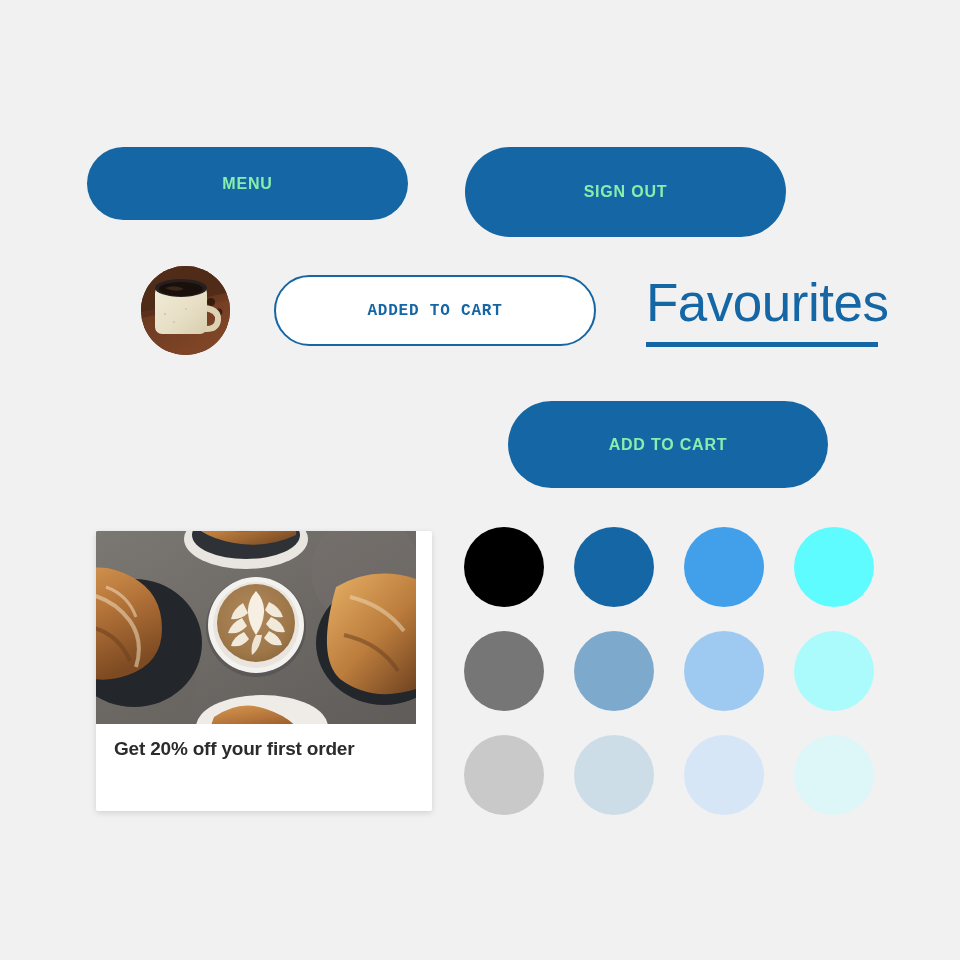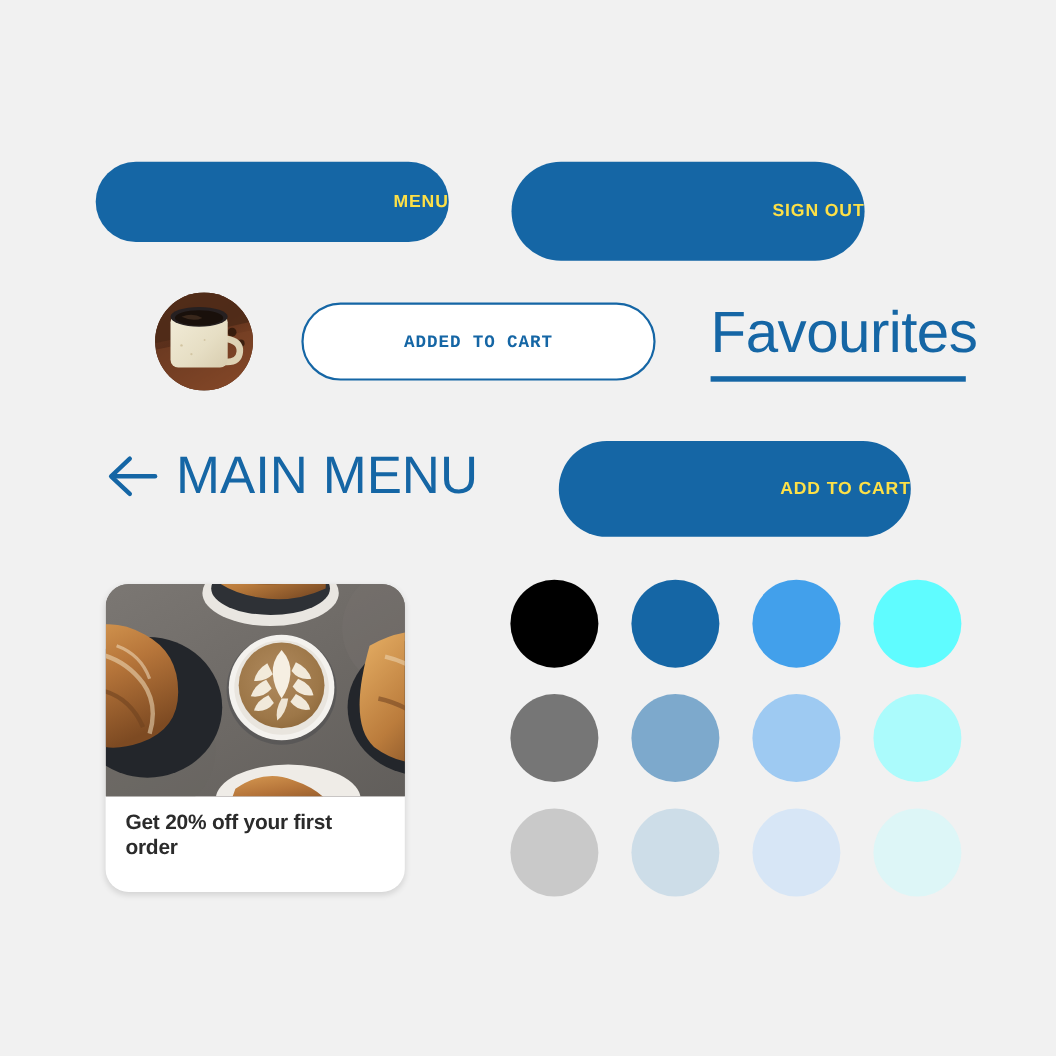--- a/index.html
+++ b/index.html
@@ -29,24 +29,23 @@
     display: flex;
     align-items: center;
     justify-content: center;
     border-radius: 999px;
     box-sizing: border-box;
     cursor: pointer;
     user-select: none;
   }
   .btn-primary {
     background: #1566a5;
-    color: #fde047;
+    color: #86efac;
     font-weight: bold;
     letter-spacing: 0.8px;
-    justify-content: flex-end;
   }
   .btn-outline {
     background: #ffffff;
     color: #1566a5;
     border: 2px solid #1566a5;
     font-weight: bold;
     letter-spacing: 0.8px;
     font-family: Liberation Mono, monospace;
   }
 
@@ -115,24 +114,24 @@
     color: #1566a5;
     letter-spacing: 0px;
     white-space: nowrap;
   }
 
   
   .promo-card {
     position: absolute;
     left: 96px;
     top: 531px;
-    width: 272px;
+    width: 336px;
     height: 280px;
     background: #ffffff;
-    border-radius: 21px;
+    border-radius: 2px;
     overflow: hidden;
     box-shadow: 0 2px 6px rgba(0,0,0,0.13);
   }
   .promo-image {
     width: 320px;
     height: 193px;
     display: block;
     position: relative;
     overflow: hidden;
     background: #6e6a66;
@@ -218,29 +217,20 @@
 
   <div class="btn-pill btn-outline" id="btn-added">
     <span>ADDED TO CART</span>
   </div>
 
   <div class="fav-wrap">
     <h1 class="fav-title">Favourites</h1>
     <div class="fav-underline"></div>
   </div>
 
-  <div class="back-link">
-    <span class="back-arrow">
-      <svg viewBox="0 0 48 42" xmlns="http://www.w3.org/2000/svg" aria-hidden="true">
-        <line x1="45" y1="21" x2="6" y2="21" stroke="#1566a5" stroke-width="4" stroke-linecap="round"></line>
-        <polyline points="22,5 5,21 22,37" fill="none" stroke="#1566a5" stroke-width="4" stroke-linecap="round" stroke-linejoin="round"></polyline>
-      </svg>
-    </span>
-    <span class="back-text">MAIN MENU</span>
-  </div>
 
   <div class="btn-pill btn-primary" id="btn-addcart">
     <span>ADD TO CART</span>
   </div>
 
   <div class="promo-card">
     <div class="promo-image">
       <svg viewBox="0 0 320 193" xmlns="http://www.w3.org/2000/svg" aria-hidden="true">
         <defs>
           <linearGradient id="tableg" x1="0" y1="0" x2="1" y2="1">

